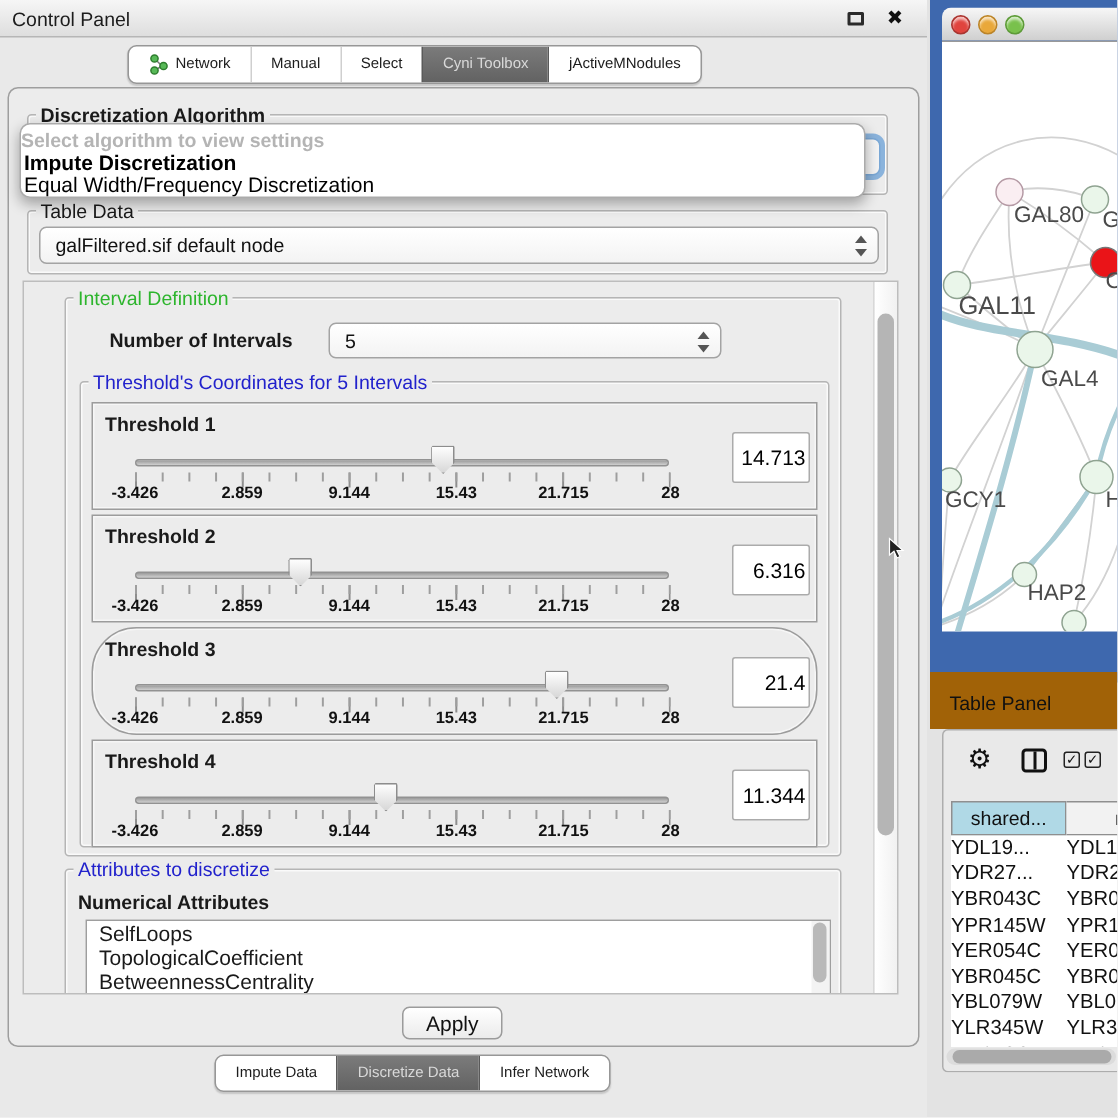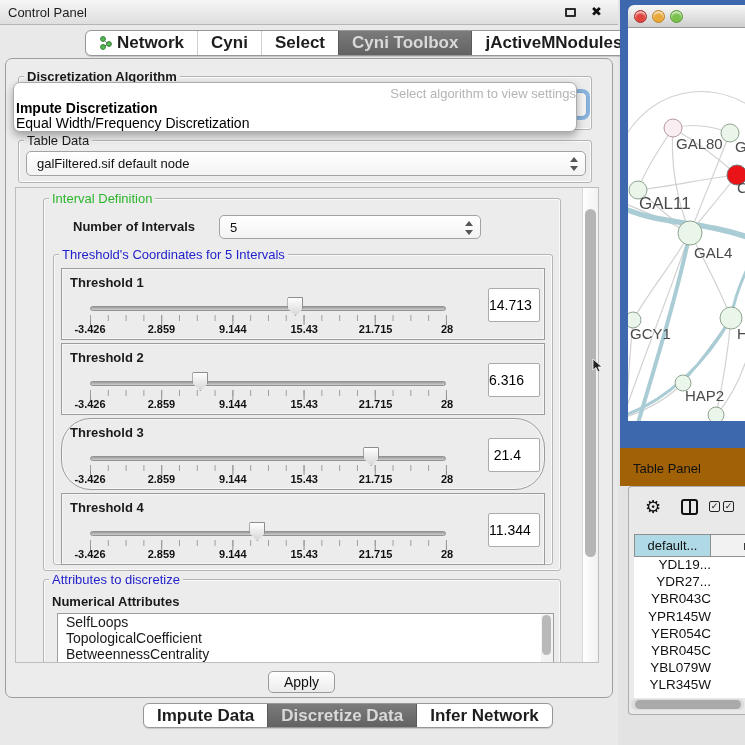--- a/index.html
+++ b/index.html
@@ -10,60 +10,60 @@
 
   
   #left-window { left:0; top:0; width:618px; height:745px; background:#e9e9e9; }
   #titlebar { left:0; top:0; width:618px; height:25px; background:linear-gradient(#f6f6f6,#dedede); border-bottom:1px solid #b6b6b6; }
   #titlebar .title { position:absolute; left:8px; top:5px; font-size:13px; color:#1c1c1c; }
   .float-btn { position:absolute; right:42px; top:8px; width:11px; height:9px; border:2px solid #2a2a2a; border-radius:1px; }
   .close-btn { position:absolute; right:16px; top:4px; font-size:13px; font-weight:bold; color:#111; }
 
   
   .seg { display:flex; height:26px; background:#fff; border:1px solid #979797; border-radius:6px; overflow:hidden; box-shadow:0 1px 1px rgba(0,0,0,.15); }
-  .seg .item { padding:0 13px; line-height:24px; font-size:17px; font-weight:700; color:#1d1d1d; white-space:nowrap; display:flex; align-items:center; gap:5px; }
+  .seg .item { padding:0 13px; line-height:24px; font-size:10px; font-weight:400; color:#1d1d1d; white-space:nowrap; display:flex; align-items:center; gap:5px; }
   .seg .item.div-l { border-left:1px solid #cfcfcf; }
   .seg .item.sel { background:linear-gradient(#7b7b7b,#626262); color:#d9d9d9; border-left:1px solid #5a5a5a; }
   .seg .item.after-sel { border-left:1px solid #5a5a5a; }
 
   
   #main-panel { left:5px; top:58px; width:608px; height:640px; background:#ececec; border:1px solid #9e9e9e; border-radius:7px; }
 
   .group { position:absolute; border:1px solid #b5b5b5; border-radius:3px; box-shadow:inset 0 0 0 1px #fafafa; }
   .group-label { position:absolute; font-size:13px; background:#ececec; padding:0 3px; white-space:nowrap; }
 
   .combo { position:absolute; background:linear-gradient(#ffffff,#f3f3f3); border:1px solid #a3a3a3; border-radius:5px; font-size:13px; line-height:23px; padding-left:10px; color:#111; }
   .combo .spin { position:absolute; right:7px; top:4px; width:8px; height:16px; }
   .combo .spin:before, .combo .spin:after { content:""; position:absolute; left:0; border-left:4px solid transparent; border-right:4px solid transparent; }
   .combo .spin:before { top:1px; border-bottom:5px solid #555; }
   .combo .spin:after { bottom:1px; border-top:5px solid #555; }
 
   
   #algo-popup { left:13px; top:82px; width:564px; height:50px; background:#fff; border:1px solid #ababab; border-radius:7px; box-shadow:0 4px 9px rgba(0,0,0,.32); z-index:40; }
-  #algo-popup .ph { text-align:right; color:#b4b4b4; font-size:13px; padding-top:3px; }
+  #algo-popup .ph { text-align:left; color:#b4b4b4; font-size:13px; padding-top:3px;font-weight:bold; }
   #algo-popup .opt { font-size:14px; padding-left:2px; line-height:15px; color:#000; }
   #algo-popup .opt.hl { font-weight:bold; }
 
   #focus-combo { left:26px; top:92px; width:561px; height:25px; border-radius:5px; background:#f4f4f4; border:1px solid #7aa8d6; box-shadow:0 0 0 3px rgba(106,160,215,.75); z-index:10; }
 
   
   #scroll-area { left:15px; top:187px; width:584px; height:476px; border:1px solid #bdbdbd; background:#ececec; overflow:hidden; }
   #v-scrollbar { position:absolute; right:0; top:0; width:16px; height:474px; background:linear-gradient(to right,#ffffff,#f1f1f1); border-left:1px solid #d8d8d8; }
   #v-thumb { position:absolute; left:2px; top:21px; width:11px; height:348px; background:#b5b5b5; border-radius:6px; }
 
   
   .th-panel { position:absolute; left:18px; width:484px; height:72px; background:#ececec; border:1px solid #9c9c9c; box-shadow:inset 0 0 0 1px #f6f6f6; }
   .th-label { position:absolute; left:8px; top:6px; font-size:13px; font-weight:bold; }
   .track { position:absolute; left:28px; top:37px; width:356px; height:5px; border-radius:3px; background:linear-gradient(#9b9b9b,#cfcfcf); border:1px solid #929292; }
   .thumb { position:absolute; top:28px; width:16px; height:19px; background:linear-gradient(#fefefe,#d7d7d7); border:1px solid #8d8d8d; clip-path:polygon(6% 0,94% 0,100% 8%,100% 58%,50% 100%,0 58%,0 8%); }
   .ticks-minor { position:absolute; left:28px; top:46px; width:357px; height:6px; background-image:linear-gradient(to right,#9e9e9e 1px,transparent 1px); background-size:5% 100%; border-right:1px solid #9e9e9e; }
   .ticks-major { position:absolute; left:28px; top:46px; width:357px; height:10px; background-image:linear-gradient(to right,#8e8e8e 1px,transparent 1px); background-size:20% 100%; border-right:1px solid #8e8e8e; }
   .scale { position:absolute; left:28px; top:53px; width:357px; height:13px; }
   .tick-label { position:absolute; top:1px; transform:translateX(-50%); font-size:11px; font-weight:bold; color:#111; white-space:nowrap; }
-  .val-box { position:absolute; left:426px; top:19px; width:52px; height:34px; background:#fff; border:1px solid #ababab; border-radius:2px; font-size:14px; line-height:32px; text-align:right; padding-right:18px; color:#000; }
+  .val-box { position:absolute; left:426px; top:19px; width:52px; height:34px; background:#fff; border:1px solid #ababab; border-radius:2px; font-size:14px; line-height:32px; text-align:right; padding-right:2px; color:#000; }
 
   
   #attr-list { position:absolute; left:13px; top:33px; width:497px; height:51px; background:#fff; border:1px solid #9e9e9e; overflow:hidden; list-style:none; }
   #attr-list li { font-size:14px; line-height:16px; padding-left:8px; white-space:nowrap; }
   #attr-scroll { position:absolute; right:1px; top:1px; width:12px; height:49px; background:#f3f3f3; }
   #attr-thumb { position:absolute; left:1px; top:1px; width:9px; height:40px; background:#b9b9b9; border-radius:5px; }
 
   #apply-btn { left:268px; top:671px; width:67px; height:22px; background:linear-gradient(#ffffff,#ebebeb); border:1px solid #9b9b9b; border-radius:5px; font-size:14px; text-align:center; line-height:20px; color:#111; }
 
   
@@ -78,21 +78,21 @@
   #tp-panel { left:628px; top:486px; width:117px; height:229px; background:#e9e9e9; border:1px solid #adadad; border-right:none; border-radius:4px 0 0 4px; overflow:hidden; }
   .colsplit-icon { position:absolute; width:17px; height:16px; border:2px solid #111; border-radius:3px; }
   .colsplit-icon:before { content:""; position:absolute; left:5.5px; top:0; width:2px; height:12px; background:#111; }
   .cb-icon { position:absolute; width:11px; height:11px; border:1.5px solid #222; border-radius:2px; font-size:9px; line-height:9px; text-align:center; color:#111; font-weight:bold; }
   .tbl-header { position:absolute; left:5px; top:47px; display:flex; height:23px; width:200px; }
   .hcell { border:1px solid #8f8f8f; font-size:13px; text-align:center; line-height:21px; color:#111; overflow:hidden; }
   .hcell.c1 { width:77px; background:var(--header_blue,#b0d9e6); }
   .hcell.c2 { width:80px; background:#f2f2f2; border-left:none; }
   #tbl-rows { position:absolute; left:5px; top:70px; width:200px; height:141px; background:#fff; overflow:hidden; }
   .trow { display:flex; height:17.2px; }
-  .tcell { font-size:13.5px; text-align:right; color:#111; overflow:hidden; white-space:nowrap; }
+  .tcell { font-size:13.5px; text-align:left; color:#111; overflow:hidden; white-space:nowrap; }
   .tcell.c1 { width:77px; }
   .tcell.c2 { width:80px; }
   #h-scrollbar { position:absolute; left:2px; top:212px; width:113px; height:11px; background:#dcdcdc; border-radius:6px; }
   #h-thumb { position:absolute; left:4px; top:1px; width:106px; height:9px; background:#aaaaaa; border-radius:5px; }
 
   #cursor { left:592px; top:358px; z-index:60; }
 </style>
 </head>
 <body>
 
@@ -111,21 +111,21 @@
         <svg width="13" height="14" viewBox="0 0 13 14">
           <line x1="4" y1="3" x2="9" y2="8" stroke="#777" stroke-width="1"></line>
           <line x1="4" y1="11" x2="9" y2="8" stroke="#777" stroke-width="1"></line>
           <circle cx="4" cy="3" r="2.4" fill="#57b957" stroke="#2e7d2e"></circle>
           <circle cx="4" cy="11" r="2.4" fill="#57b957" stroke="#2e7d2e"></circle>
           <circle cx="10" cy="8" r="2.4" fill="#57b957" stroke="#2e7d2e"></circle>
         </svg>
         <span>Network</span>
       </div>
       <div class="item div-l">
-          <span>Cyni</span>
+          <span>Manual</span>
         </div>
       <div class="item div-l">
           <span>Select</span>
         </div>
       <div class="item sel">
           <span>Cyni Toolbox</span>
         </div>
       <div class="item after-sel">
           <span>jActiveMNodules</span>
         </div>
@@ -325,21 +325,21 @@
 
   <div id="table-strip" class="abs">
     <span class="t">Table Panel</span>
   </div>
   <div id="tp-panel" class="abs">
     <span class="abs" style="left:16px; top:9px; font-size:18px; color:#111;">⚙</span>
     <span class="colsplit-icon" style="left:52px; top:12px;"></span>
     <span class="cb-icon" style="left:80px; top:14px;">✓</span>
     <span class="cb-icon" style="left:94px; top:14px;">✓</span>
     <div class="tbl-header">
-      <div class="hcell c1">default...</div>
+      <div class="hcell c1">shared...</div>
       <div class="hcell c2">na</div>
     </div>
     <div id="tbl-rows">
         <div class="trow">
           <div class="tcell c1">YDL19...</div>
           <div class="tcell c2">YDL1</div>
         </div>
         <div class="trow">
           <div class="tcell c1">YDR27...</div>
           <div class="tcell c2">YDR2</div>

